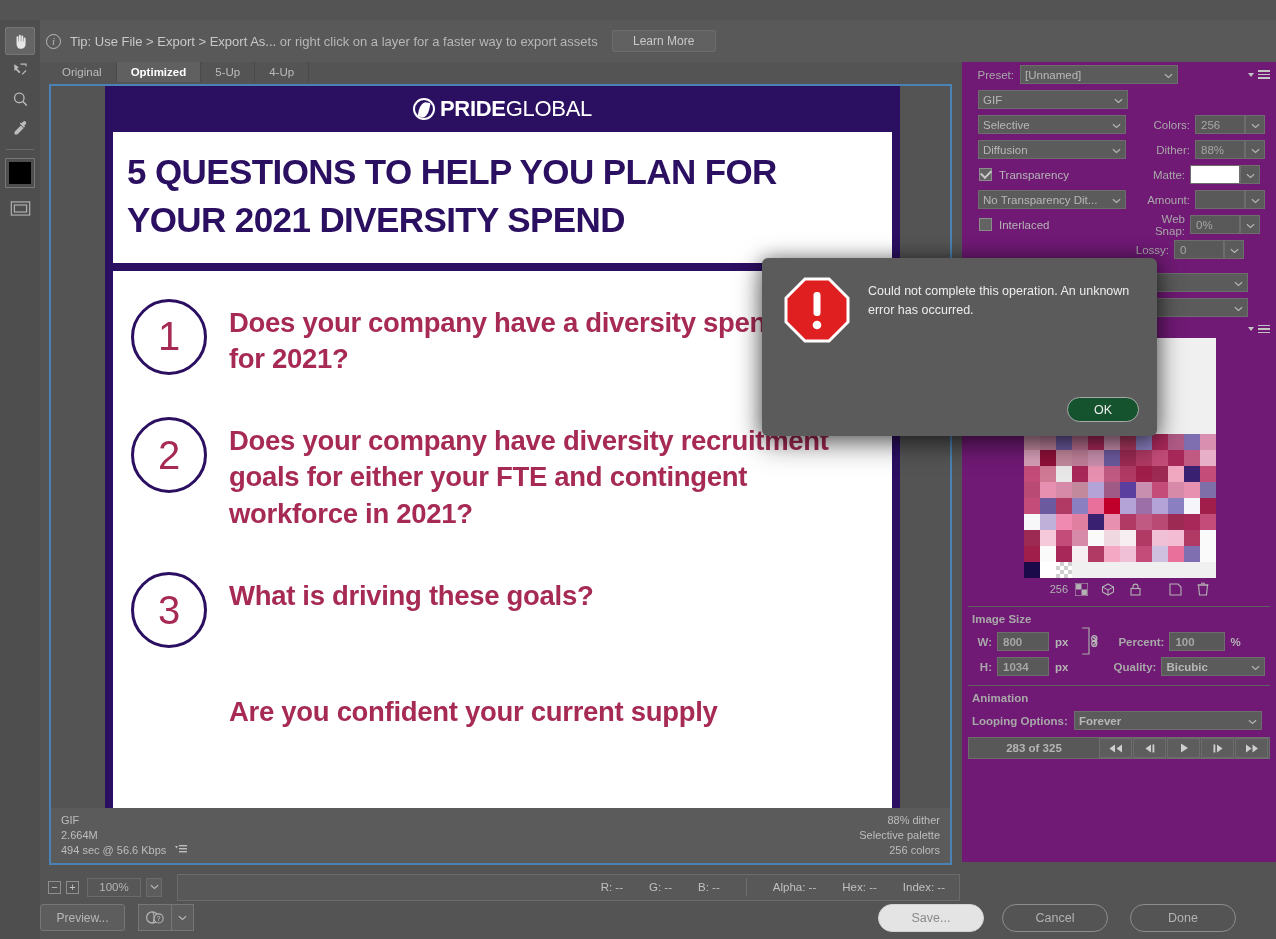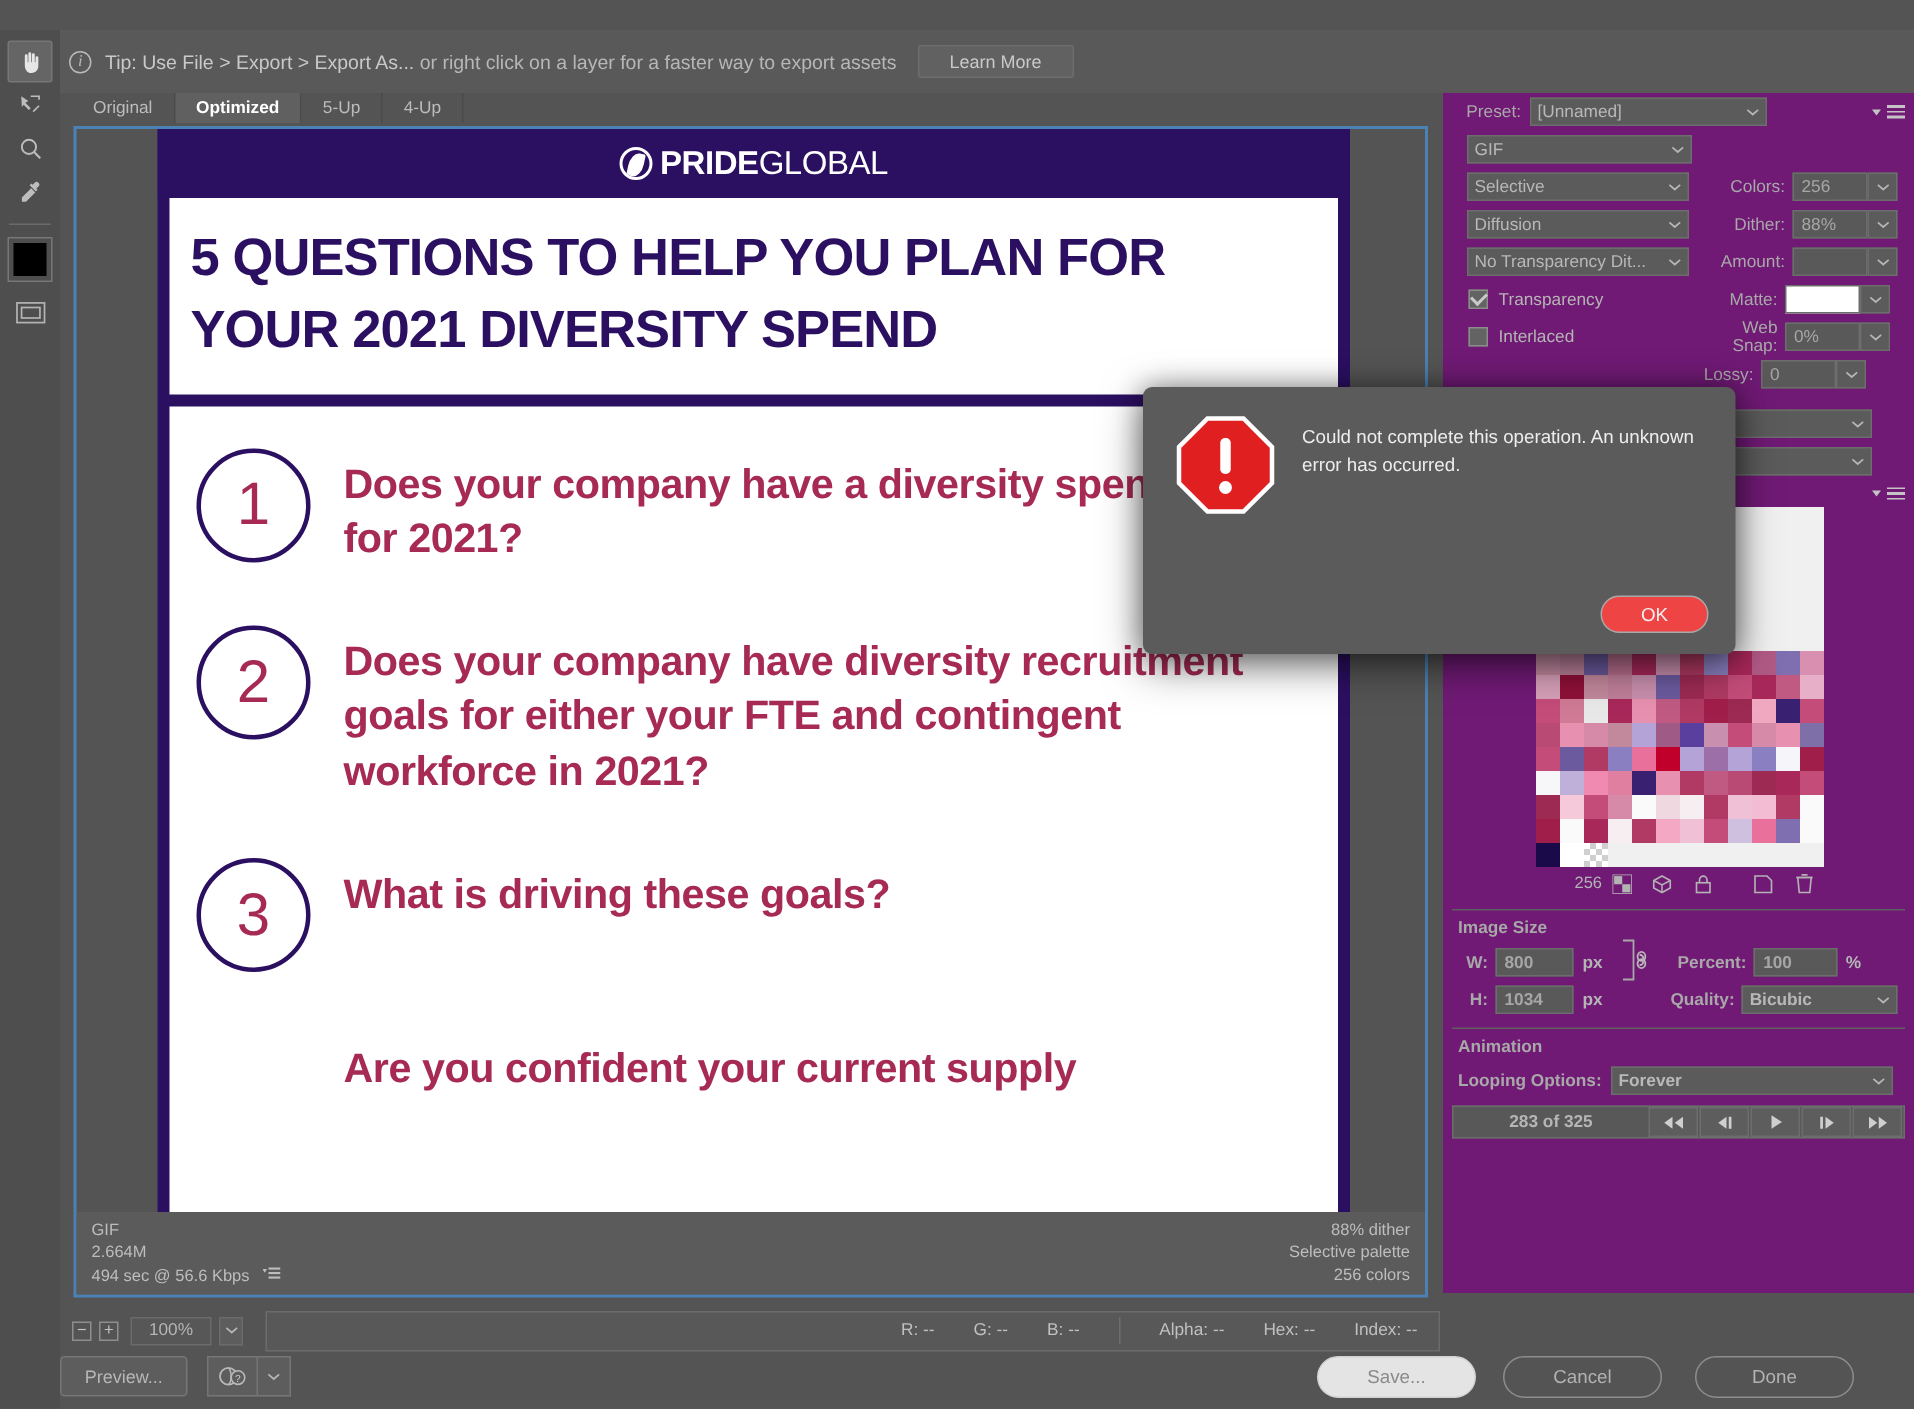--- a/index.html
+++ b/index.html
@@ -284,21 +284,21 @@
   .modal-title {
     height: 25px; background: #efefef; color: #3a3a3a;
     display: flex; align-items: center; justify-content: center;
     font-size: 12.5px; font-weight: bold;
   }
   .modal-body { display: flex; padding: 19px 20px 0 22px; gap: 18px; }
   .modal-msg { color: #ededed; font-size: 12.5px; line-height: 1.55; padding-top: 5px; }
   .modal-foot { position: absolute; right: 18px; bottom: 14px; }
   .modal-ok {
     width: 72px; height: 25px; border-radius: 13px;
-    border: 1px solid #a9a9a9; background: #ef4444; color: #f0f0f0;
+    border: 1px solid #a9a9a9; background: #14532d; color: #f0f0f0;
     display: flex; align-items: center; justify-content: center; font-size: 12.5px;
   }
 </style>
 </head>
 <body>
 
 <div class="app">
 
 
   <div class="toolbar">
@@ -523,44 +523,44 @@
       <div class="select" style="width:20px;padding:0">
         <span class="chev" style="margin:0 auto">
           <svg width="9" height="6" viewBox="0 0 10 6">
               <path d="M1 1l4 3.5L9 1" stroke="#b5b5b5" stroke-width="1.3" fill="none"></path>
             </svg>
         </span>
       </div>
     </div>
 
     <div class="row">
-      <div class="select" style="width:148px;margin-left:10px">
-        <span>No Transparency Dit...</span>
-        <span class="chev">
-          <svg width="9" height="6" viewBox="0 0 10 6">
-              <path d="M1 1l4 3.5L9 1" stroke="#b5b5b5" stroke-width="1.3" fill="none"></path>
-            </svg>
-        </span>
-      </div>
-      <span class="lbl" style="width:56px;margin-left:8px">Amount:</span>
-      <div class="field" style="width:50px;margin-left:5px"></div>
-      <div class="select" style="width:20px;padding:0">
-        <span class="chev" style="margin:0 auto">
-          <svg width="9" height="6" viewBox="0 0 10 6">
-              <path d="M1 1l4 3.5L9 1" stroke="#b5b5b5" stroke-width="1.3" fill="none"></path>
-            </svg>
-        </span>
-      </div>
-    </div>
-
-    <div class="row">
       <div class="chk checked" style="margin-left:11px"></div>
       <span style="margin-left:7px;width:126px">Transparency</span>
       <span class="lbl" style="width:56px;margin-left:4px">Matte:</span>
       <div class="field" style="width:50px;margin-left:5px;background:#ffffff"></div>
+      <div class="select" style="width:20px;padding:0">
+        <span class="chev" style="margin:0 auto">
+          <svg width="9" height="6" viewBox="0 0 10 6">
+              <path d="M1 1l4 3.5L9 1" stroke="#b5b5b5" stroke-width="1.3" fill="none"></path>
+            </svg>
+        </span>
+      </div>
+    </div>
+
+    <div class="row">
+      <div class="select" style="width:148px;margin-left:10px">
+        <span>No Transparency Dit...</span>
+        <span class="chev">
+          <svg width="9" height="6" viewBox="0 0 10 6">
+              <path d="M1 1l4 3.5L9 1" stroke="#b5b5b5" stroke-width="1.3" fill="none"></path>
+            </svg>
+        </span>
+      </div>
+      <span class="lbl" style="width:56px;margin-left:8px">Amount:</span>
+      <div class="field" style="width:50px;margin-left:5px"></div>
       <div class="select" style="width:20px;padding:0">
         <span class="chev" style="margin:0 auto">
           <svg width="9" height="6" viewBox="0 0 10 6">
               <path d="M1 1l4 3.5L9 1" stroke="#b5b5b5" stroke-width="1.3" fill="none"></path>
             </svg>
         </span>
       </div>
     </div>
 
     <div class="row">

